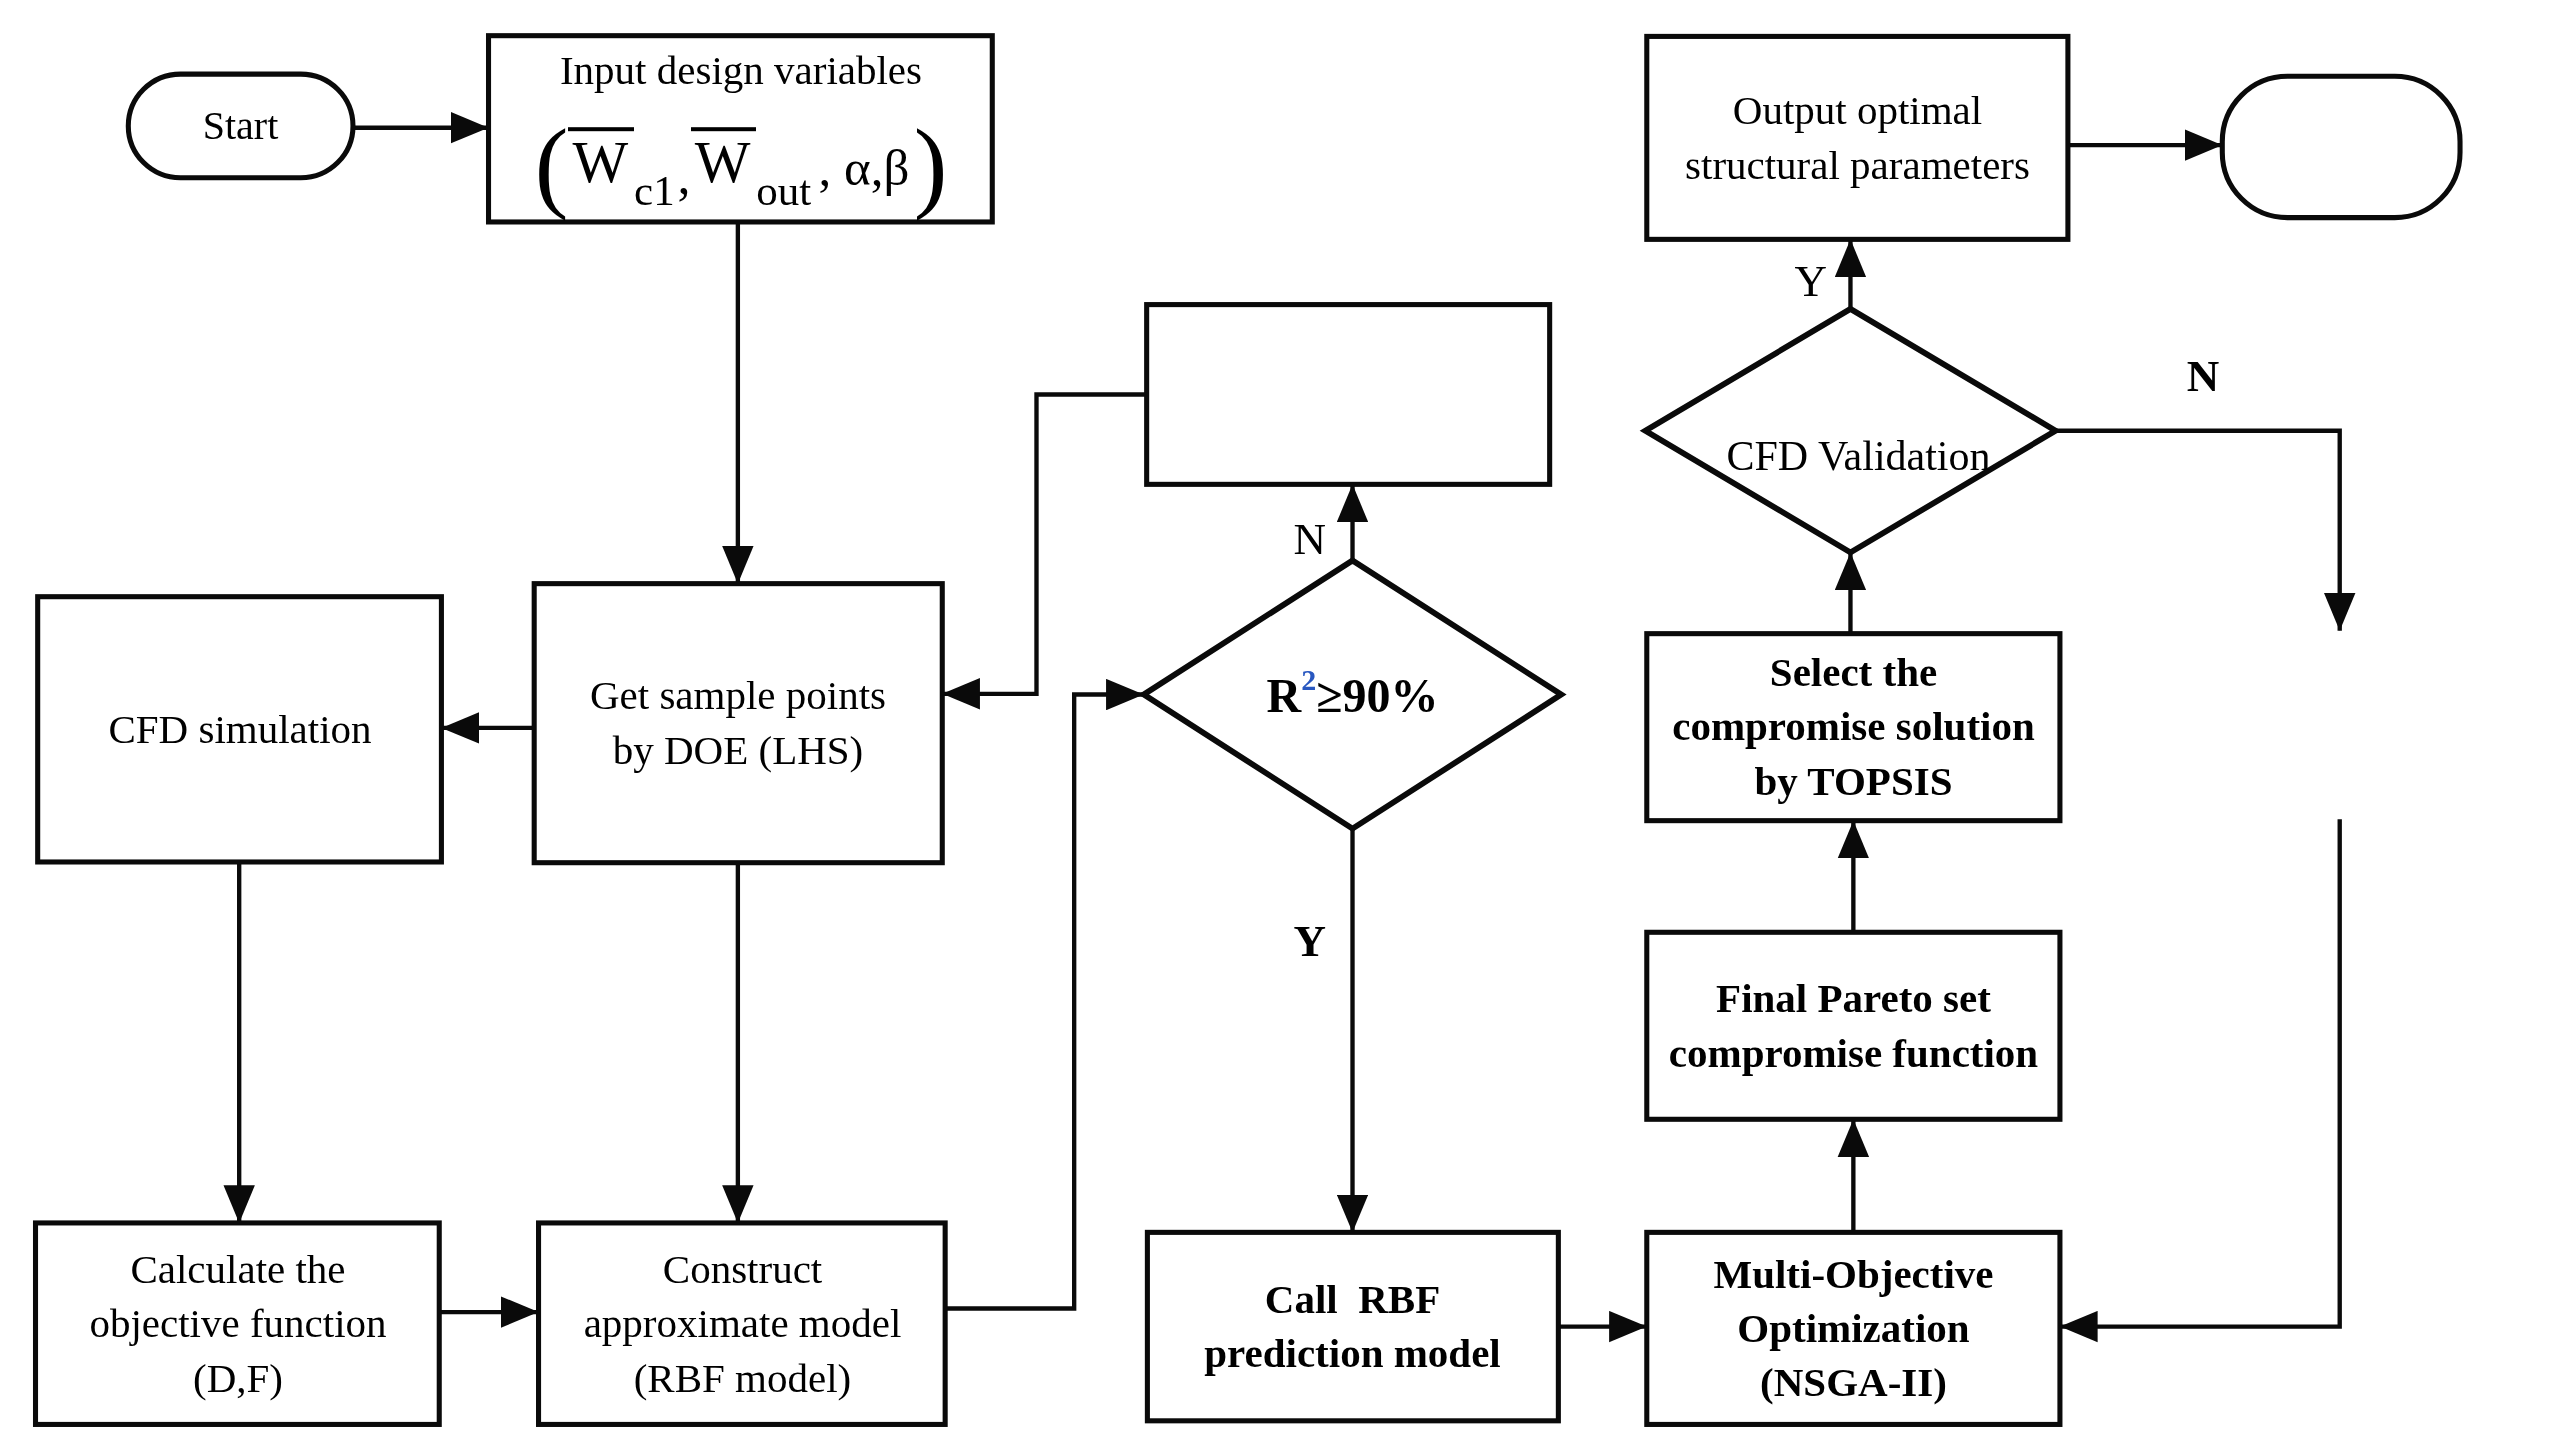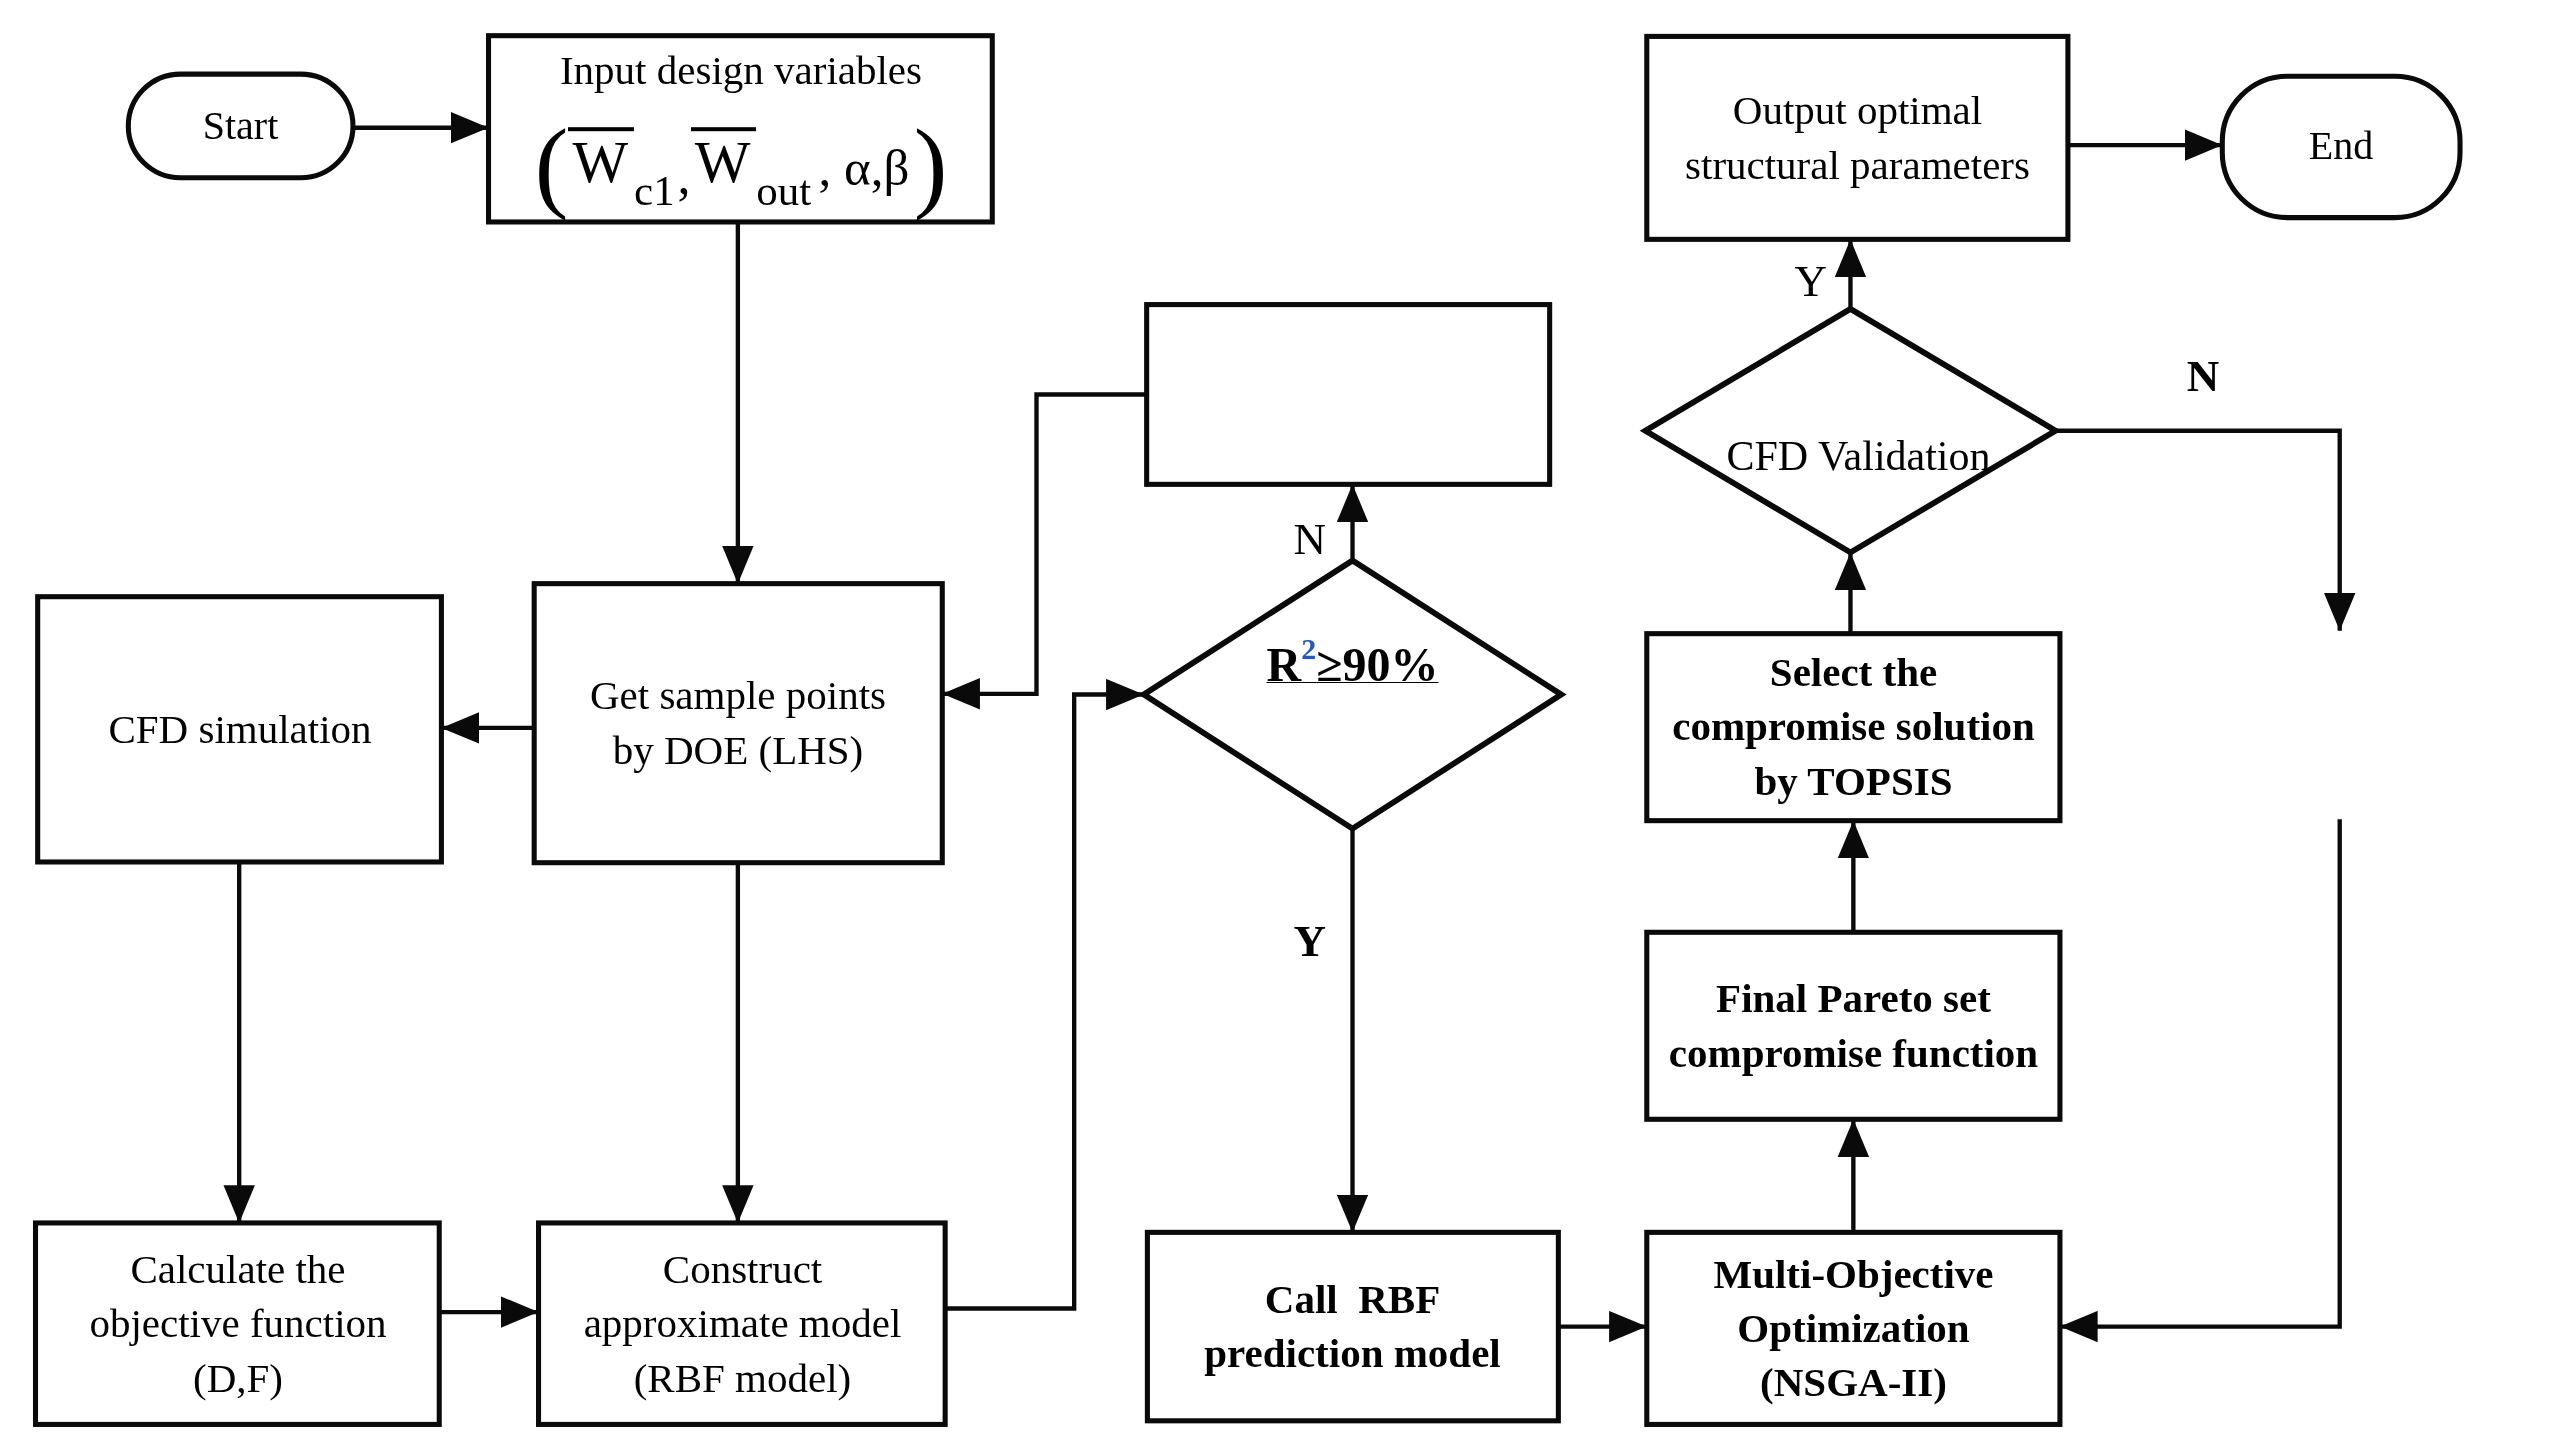--- a/index.html
+++ b/index.html
@@ -97,21 +97,21 @@
 
   <div class="nlabel fs-node" style="left:534px;top:583px;width:408px;height:279px;">
     <span>Get sample points
 by DOE (LHS)</span>
   </div>
 
   <div class="nlabel fs-node" style="left:38px;top:597px;width:404px;height:265px;">
     <span>CFD simulation</span>
   </div>
 
-  <div class="nlabel" style="left:1144px;top:598px;width:417px;height:130px;text-decoration:underline;">
+  <div class="nlabel" style="left:1144px;top:629px;width:417px;height:130px;">
     <span><span class="r2base">R</span><span class="r2sup" style="color: rgb(40, 87, 192);">2</span><span class="r2rest">≥90%</span></span>
   </div>
 
   <div class="nlabel fs-node" style="left:36px;top:1223px;width:404px;height:201px;">
     <span>Calculate the
 objective function
 (D,F)</span>
   </div>
 
   <div class="nlabel fs-node" style="left:539px;top:1223px;width:407px;height:201px;">
@@ -145,23 +145,20 @@
   <div class="nlabel" style="left:1668px;top:377px;width:381px;height:107px;font-size:42px;align-items:flex-end;">
     <span>CFD Validation</span>
   </div>
 
   <div class="nlabel fs-node" style="left:1647px;top:36px;width:421px;height:203px;justify-content:center;">
     <span>Output optimal
 structural parameters</span>
   </div>
 
 
-  <div class="nlabel fs-terminal" style="left:2222px;top:76px;width:238px;height:141px;">
-    <span>End</span>
-  </div>
 
   <div class="nlabel fs-edge" style="left:1203px;top:507px;width:123px;height:65px;justify-content:flex-end;">
     <span>N</span>
   </div>
   <div class="nlabel fs-edge bold" style="left:1181px;top:906px;width:145px;height:72px;justify-content:flex-end;">
     <span>Y</span>
   </div>
   <div class="nlabel fs-edge" style="left:1689px;top:246px;width:138px;height:72px;justify-content:flex-end;">
     <span>Y</span>
   </div>

